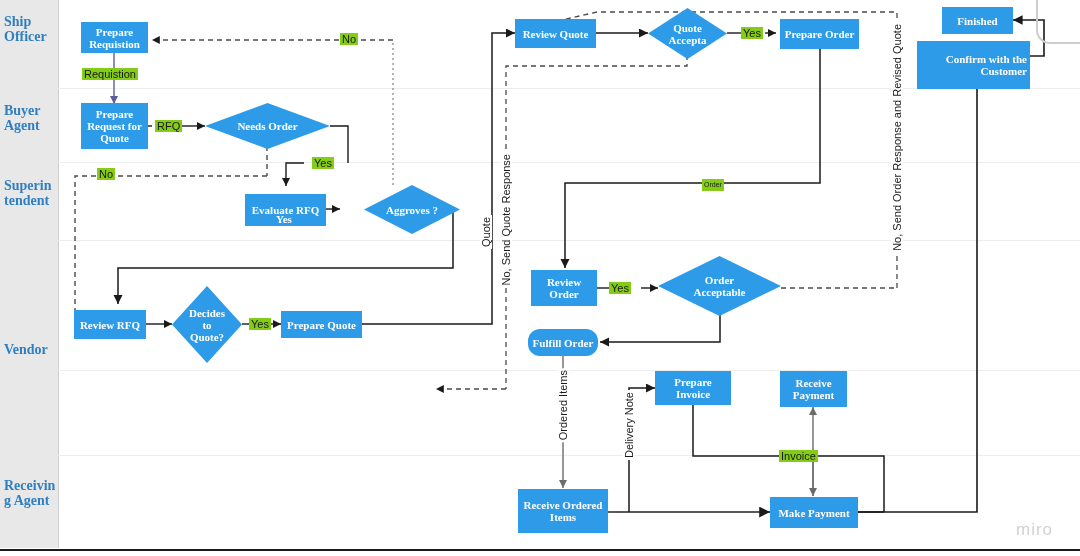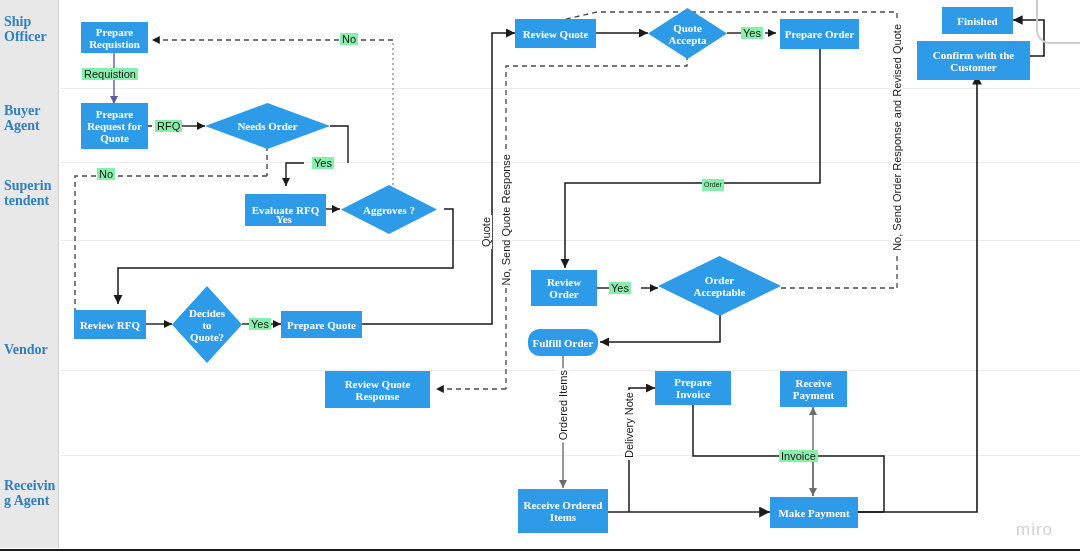--- a/index.html
+++ b/index.html
@@ -83,21 +83,21 @@
   }
   .diamond span {
     display: block;
     width: 64%;
   }
   .edge-label {
     position: absolute;
     font-family: "Liberation Sans", sans-serif;
     font-size: 11px;
     color: #1a1a1a;
-    background: #86efac;
+    background: #84cc16;
     white-space: nowrap;
     padding: 0 2px;
     line-height: 12px;
   }
   .edge-label.small {
     font-size: 7px;
   }
   .vlabel {
     position: absolute;
     font-family: "Liberation Sans", sans-serif;
@@ -235,32 +235,31 @@
 
   <div class="node" style="left:81px;  top:22px;  width:67px;  height:31px;">Prepare Requistion</div>
   <div class="node" style="left:81px;  top:103px; width:67px;  height:46px;">Prepare Request for Quote</div>
 
   <div class="diamond" style="left:205px; top:103px; width:125px; height:46px;">
     <span>Needs Order</span>
   </div>
 
   <div class="node" style="left:245px; top:194px; width:81px; height:32px;">Evaluate RFQ</div>
 
-  <div class="diamond" style="left:341px; top:185px; width:96px; height:49px;">
+  <div class="diamond" style="left:364px; top:185px; width:96px; height:49px;">
     <span>Aggroves ?</span>
   </div>
 
   <div class="node" style="left:74px;  top:310px; width:72px; height:29px;">Review RFQ</div>
 
   <div class="diamond" style="left:172px; top:286px; width:70px; height:77px;">
     <span>Decides to Quote?</span>
   </div>
 
   <div class="node" style="left:281px; top:311px; width:81px; height:27px;">Prepare Quote</div>
-  <div class="node" style="left:325px; top:371px; width:105px; height:37px;">Review Quote Response</div>
 
   <div class="node" style="left:515px; top:19px; width:81px; height:29px;">Review Quote</div>
 
   <div class="diamond" style="left:648px; top:8px; width:79px; height:51px;">
     <span>Quote Accepta</span>
   </div>
 
   <div class="node" style="left:780px; top:19px; width:79px; height:30px;">Prepare Order</div>
 
   <div class="node" style="left:531px; top:270px; width:66px; height:36px;">Review Order</div>
@@ -270,21 +269,21 @@
   </div>
 
   <div class="node" style="left:528px; top:329px; width:70px; height:27px;border-radius:12px;">Fulfill Order</div>
 
   <div class="node" style="left:518px; top:489px; width:90px; height:44px;">Receive Ordered Items</div>
   <div class="node" style="left:655px; top:371px; width:76px; height:34px;">Prepare Invoice</div>
   <div class="node" style="left:780px; top:371px; width:67px; height:36px;">Receive Payment</div>
   <div class="node" style="left:770px; top:497px; width:88px; height:31px;">Make Payment</div>
 
   <div class="node" style="left:942px; top:7px;  width:71px; height:27px;">Finished</div>
-  <div class="node" style="left:917px; top:41px; width:113px; height:39px;">Confirm with the Customer</div>
+  <div class="node" style="left:917px; top:41px; width:113px; height:48px;text-align:right;">Confirm with the Customer</div>
 
   <div class="edge-label" style="left:82px;  top:68px;">Requistion</div>
   <div class="edge-label" style="left:155px; top:120px;">RFQ</div>
   <div class="edge-label" style="left:340px; top:33px;">No</div>
   <div class="edge-label" style="left:97px;  top:168px;">No</div>
   <div class="edge-label" style="left:312px; top:157px;">Yes</div>
   <div class="edge-label" style="left:274px; top:213px; background:transparent; color:#ffffff; font-family:'Liberation Serif',serif; font-weight:bold; font-size:11px;">Yes</div>
   <div class="edge-label" style="left:249px; top:318px;">Yes</div>
   <div class="edge-label" style="left:741px; top:27px;">Yes</div>
   <div class="edge-label" style="left:609px; top:282px;">Yes</div>

